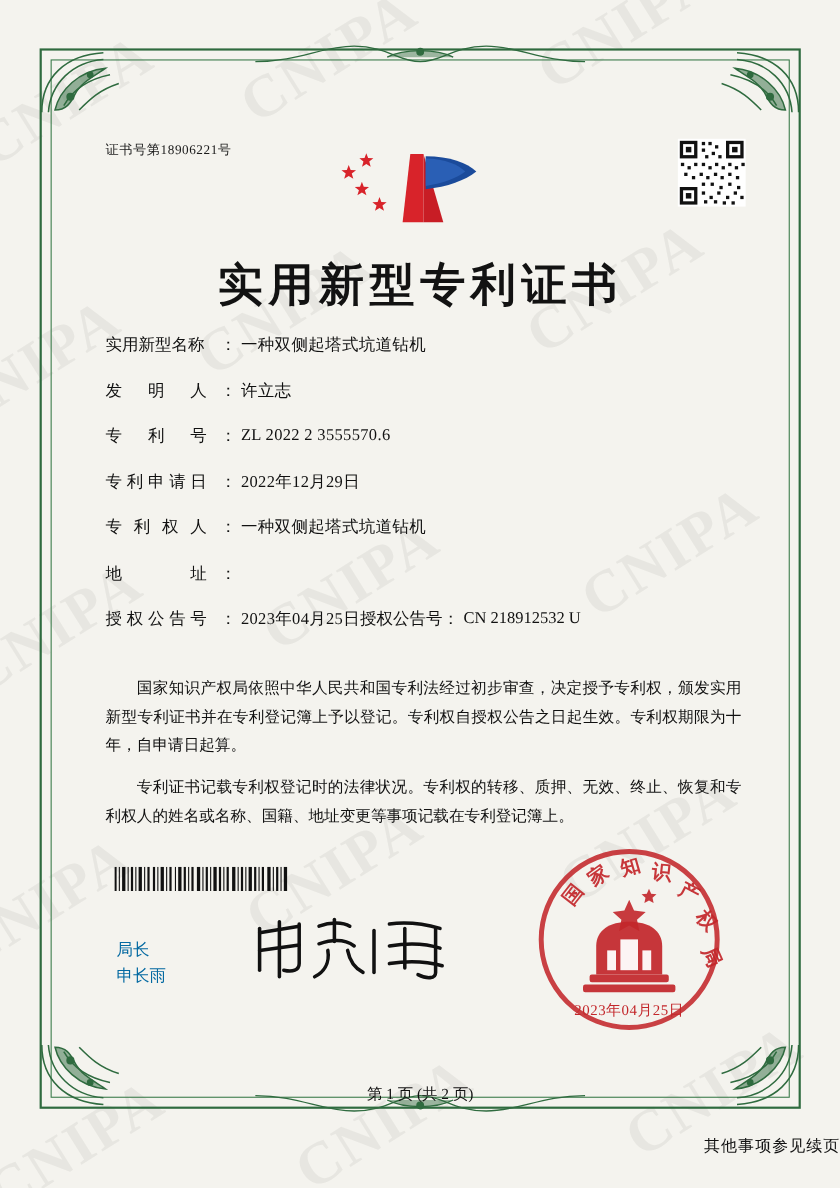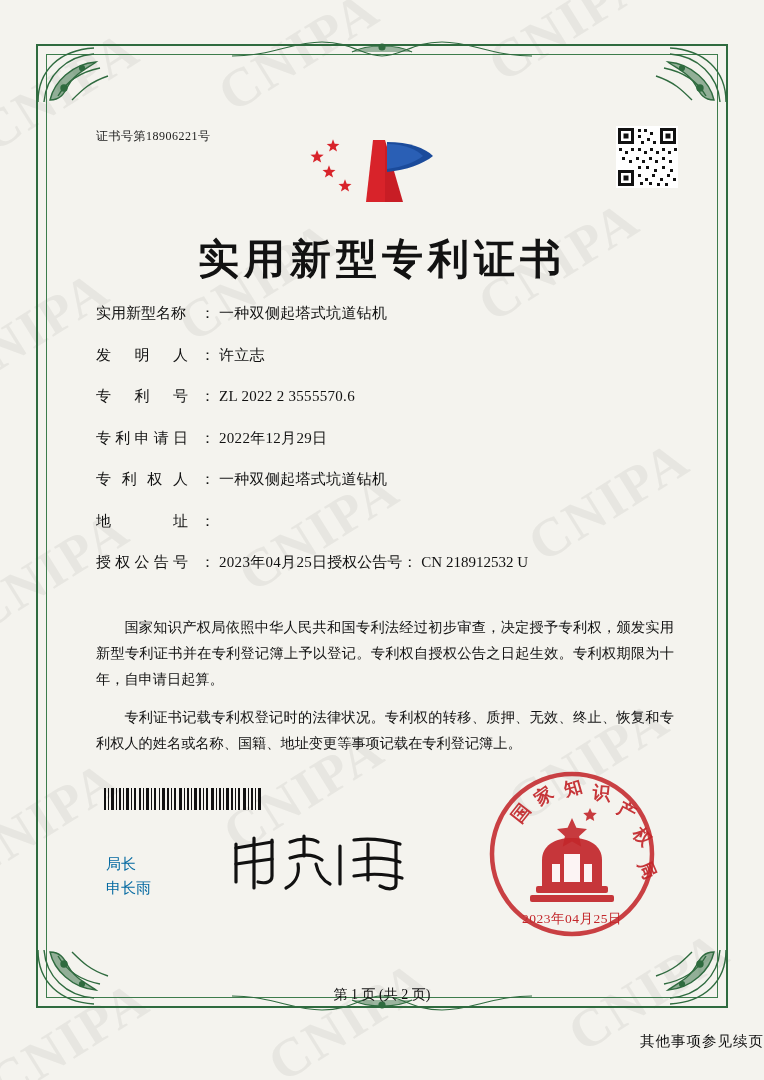--- a/index.html
+++ b/index.html
@@ -151,20 +151,21 @@
   }
   .paragraphs {
     position: absolute;
     left: 96px;
     right: 90px;
     top: 614px;
     font-size: 14.2px;
     line-height: 26px;
     color: #111;
     text-align: justify;
+    font-family: Liberation Mono, monospace;
   }
   .paragraphs p {
     margin: 0 0 12px 0;
     text-indent: 2em;
   }
   .barcode {
     position: absolute;
     left: 104px;
     top: 788px;
     width: 160px;

